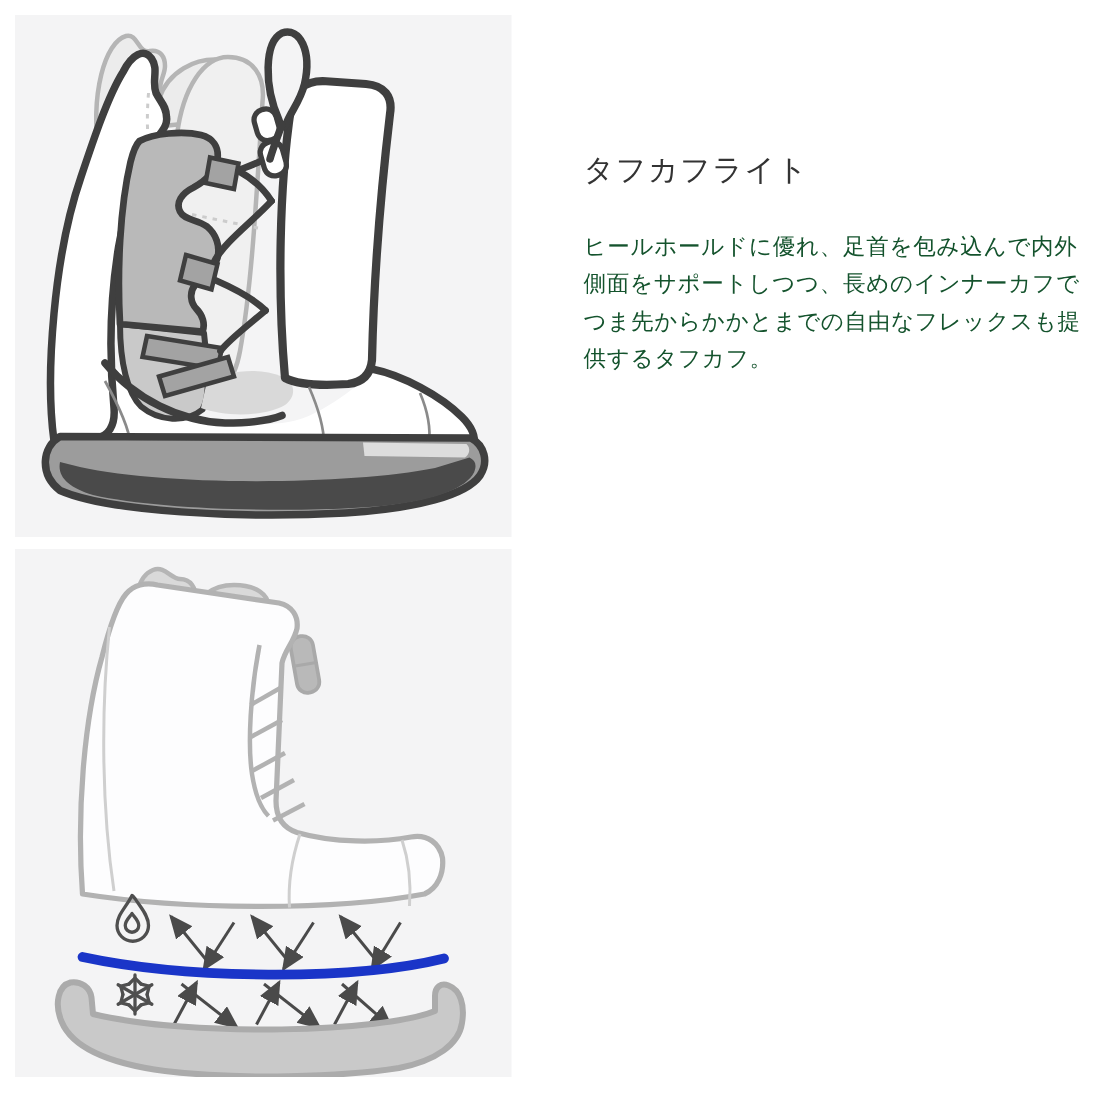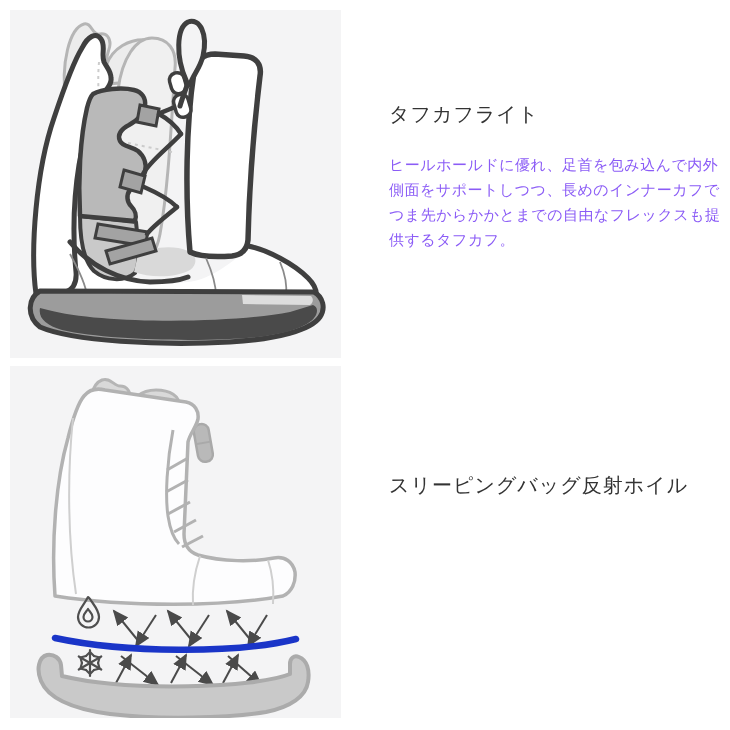--- a/index.html
+++ b/index.html
@@ -11,21 +11,21 @@
   .panel-1 { top:10px;  width:331px; height:348px; }
   .panel-2 { top:366px; width:331px; height:352px; }
   .panel svg { display:block; width:100%; height:100%; }
 
   .textcol { position:absolute; left:389px; width:334px; color:#333; }
   .textcol-1 { top:101px; }
   .textcol-2 { top:472px; }
   .feature-heading { font-size:20px; font-weight:400; letter-spacing:1px;
                      line-height:27px; margin-bottom:24px; color:#333; }
   .feature-body { font-size:15px; line-height:25px; letter-spacing:0.5px;
-                  white-space:pre-line; color:#8b5cf6; }
+                  white-space:pre-line; color:#14532d; }
 </style>
 </head>
 <body>
 
 <div class="stage">
 
   <div class="panel panel-1">
     <svg viewBox="0 0 331 348" aria-hidden="true">
 
       <path d="M56,94 C50,52 60,18 74,14 C82,12 82,26 90,24 C97,23 100,28 100,34 C100,40 96,44 97,50 C98,60 94,70 90,80 L60,96 Z" fill="#ececec" stroke="#b5b5b5" stroke-width="3"></path>
@@ -165,16 +165,15 @@
         <line x1="218" y1="290" x2="251" y2="319" marker-end="url(#ah)"></line>
       </g>
 
       <path d="M45,272 C115,287 225,288 286,273" fill="none" stroke="#1a35c8" stroke-width="6.5" stroke-linecap="round"></path>
 
       <path d="M37,289 C29,291 26,303 31,315 C38,332 62,343 100,348 C150,354 218,352 256,346 C281,341 296,330 298,316 C300,304 297,294 289,291 C284,289 280,292 280,298 L280,308 C246,322 118,326 52,310 L51,299 C50,292 44,288 37,289 Z" fill="#c9c9c9" stroke="#ababab" stroke-width="4" stroke-linejoin="round"></path>
     </svg>
   </div>
 
   <div class="textcol textcol-2">
-    <h2 class="feature-heading">スリーピングバッグ反射ホイル</h2>
   </div>
 
 </div>
 
 </body></html>

